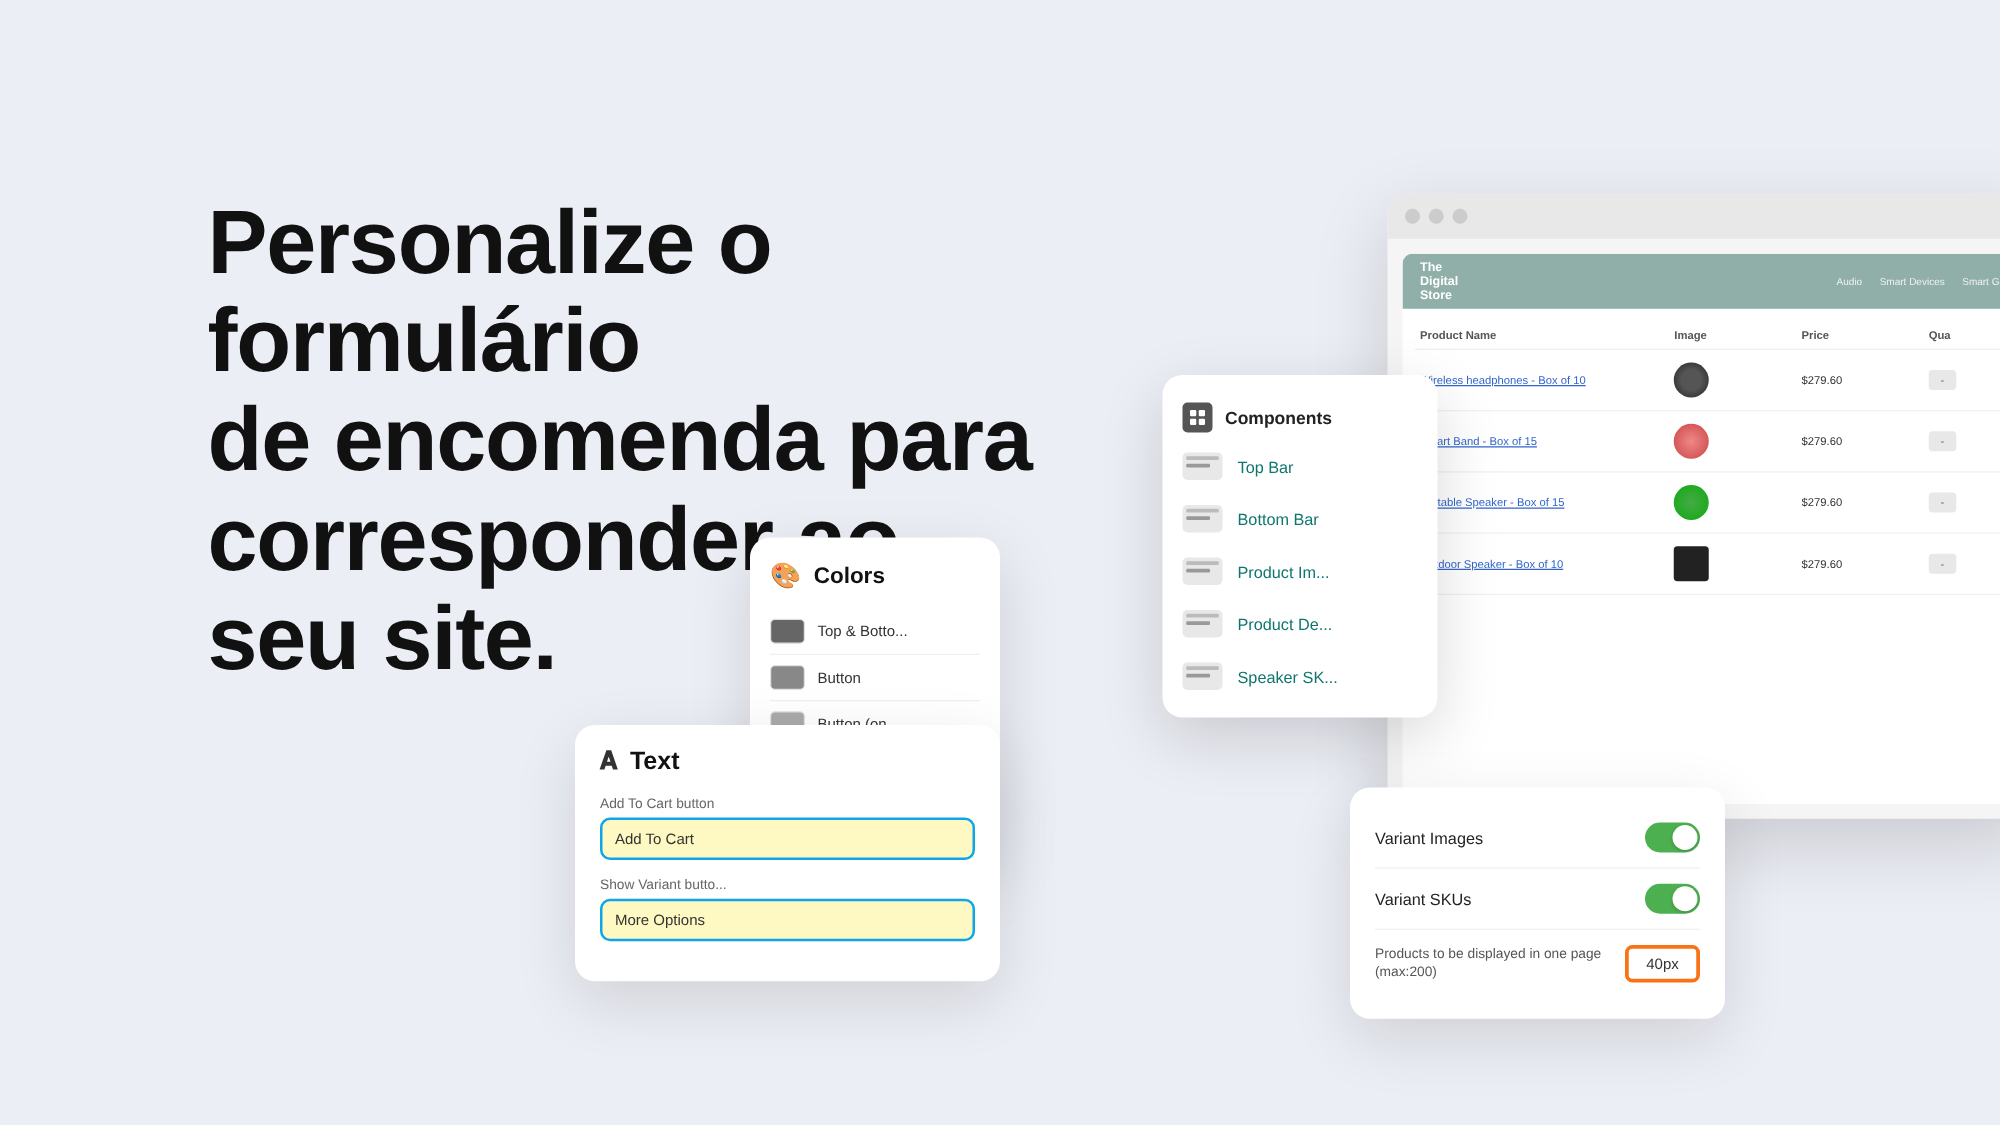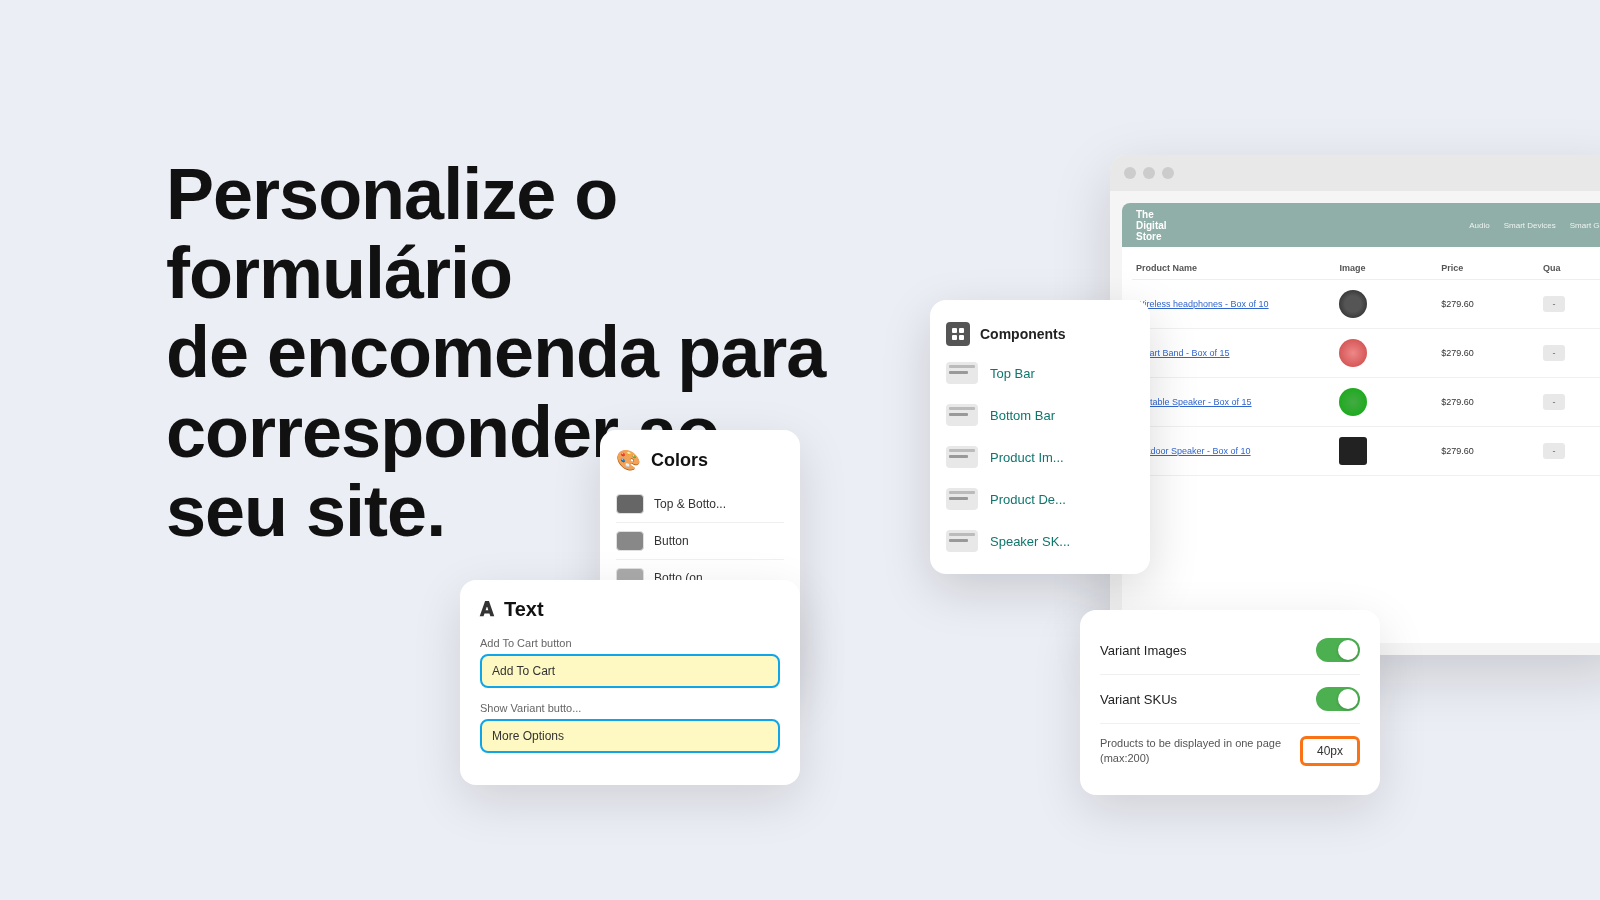--- a/index.html
+++ b/index.html
@@ -284,21 +284,21 @@
       border-radius: 8px;
       font-size: 12px;
       color: #333;
       background: #fef9c3;
     }
 
     
     .settings-panel {
       position: absolute;
       right: 220px;
-      top: 610px;
+      top: 630px;
       width: 300px;
       background: #fff;
       border-radius: 16px;
       box-shadow: 0 16px 50px rgba(0,0,0,0.12);
       padding: 16px 20px;
     }
     .setting-row {
       display: flex;
       align-items: center;
       justify-content: space-between;
@@ -472,21 +472,21 @@
   <div class="color-row">
     <div class="color-preview-block" style="background:#666;"></div>
     <span class="color-row-label">Top &amp; Botto...</span>
   </div>
   <div class="color-row">
     <div class="color-preview-block" style="background:#888;"></div>
     <span class="color-row-label">Button</span>
   </div>
   <div class="color-row">
     <div class="color-preview-block" style="background:#aaa;"></div>
-    <span class="color-row-label">Botto (on...</span>
+    <span class="color-row-label">Button (on...</span>
   </div>
   <div class="color-row">
     <div class="color-preview-block" style="background:#bbb;"></div>
     <span class="color-row-label">Button Tex...</span>
   </div>
   <div class="color-row">
     <div class="color-preview-block" style="background:#ccc;"></div>
     <span class="color-row-label">Button Tex...</span>
   </div>
 </div>

